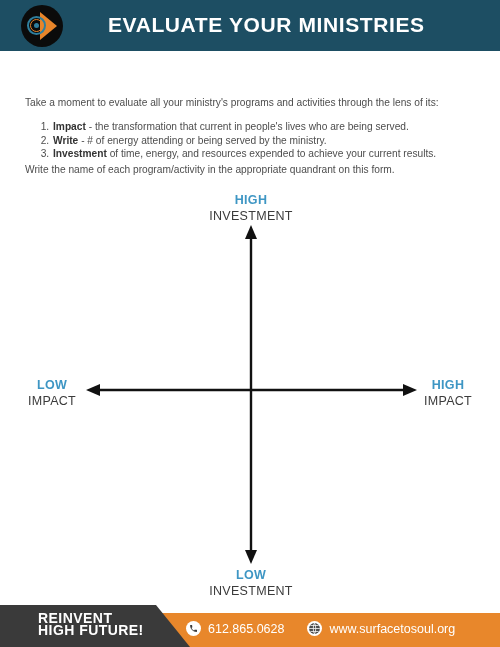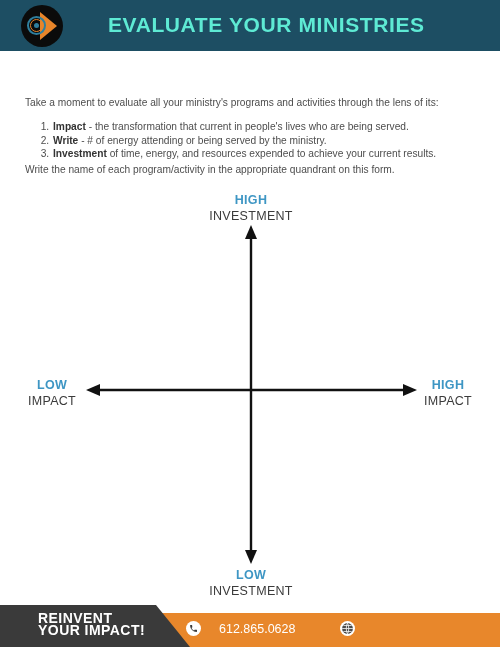--- a/index.html
+++ b/index.html
@@ -61,21 +61,21 @@
     width: 5px; height: 5px;
     border-radius: 50%;
     background: #2f7f9e;
   }
   #header-title {
     position: absolute;
     left: 108px; top: 13px;
     font-size: 21px;
     font-weight: bold;
     letter-spacing: 0.6px;
-    color: #5eead4;
+    color: #ffffff;
   }
 
   
   #intro-line {
     position: absolute;
     left: 25px; top: 96px;
     width: 455px;
     font-size: 10.2px;
     line-height: 14px;
     color: #4d4d4d;
@@ -159,21 +159,21 @@
     font-weight: bold;
     line-height: 12px;
     letter-spacing: 0.45px;
     color: #ffffff;
   }
   #footer-contact {
     position: absolute;
     left: 186px; top: 21px;
     display: flex;
     align-items: center;
-    gap: 18px;
+    gap: 7px;
     font-size: 12.5px;
     color: #ffffff;
   }
   .footer-icon {
     width: 15px; height: 15px;
     border-radius: 50%;
     background: #ffffff;
     display: inline-flex;
     align-items: center;
     justify-content: center;
@@ -241,31 +241,32 @@
     <span class="dim">IMPACT</span>
   </div>
 </div>
 
 <div id="footer">
   <div id="footer-orange"></div>
   <div id="footer-dark"></div>
 
   <div id="footer-tagline">
     <div>REINVENT</div>
-    <div>YOUR IMPACT!</div>
+    <div>HIGH FUTURE!</div>
   </div>
 
   <div id="footer-contact">
     <span class="footer-icon">
       <svg width="9" height="9" viewBox="0 0 24 24">
         <path fill="#3a3a3a" d="M6.6 10.8c1.4 2.8 3.8 5.2 6.6 6.6l2.2-2.2c.3-.3.7-.4 1.1-.2 1.2.4 2.5.6 3.8.6.6 0 1 .4 1 1V20c0 .6-.4 1-1 1C10.7 21 3 13.3 3 3.9c0-.6.4-1 1-1h3.4c.6 0 1 .4 1 1 0 1.3.2 2.6.6 3.8.1.4 0 .8-.2 1.1l-2.2 2z"></path>
       </svg>
     </span>
     <span>612.865.0628</span>
     <span class="footer-sep"></span>
     <span class="footer-icon">
       <svg width="13" height="13" viewBox="0 0 24 24">
         <circle cx="12" cy="12" r="10" fill="#4a4a4a"></circle>
         <path d="M2 12h20M12 2c3 3.2 3 16.8 0 20M12 2c-3 3.2-3 16.8 0 20M4.5 6.5h15M4.5 17.5h15" stroke="#ffffff" stroke-width="1.4" fill="none"></path>
       </svg>
     </span>
+    <span>www.surfacetosoul.org</span>
   </div>
 </div>
 
 </body></html>

